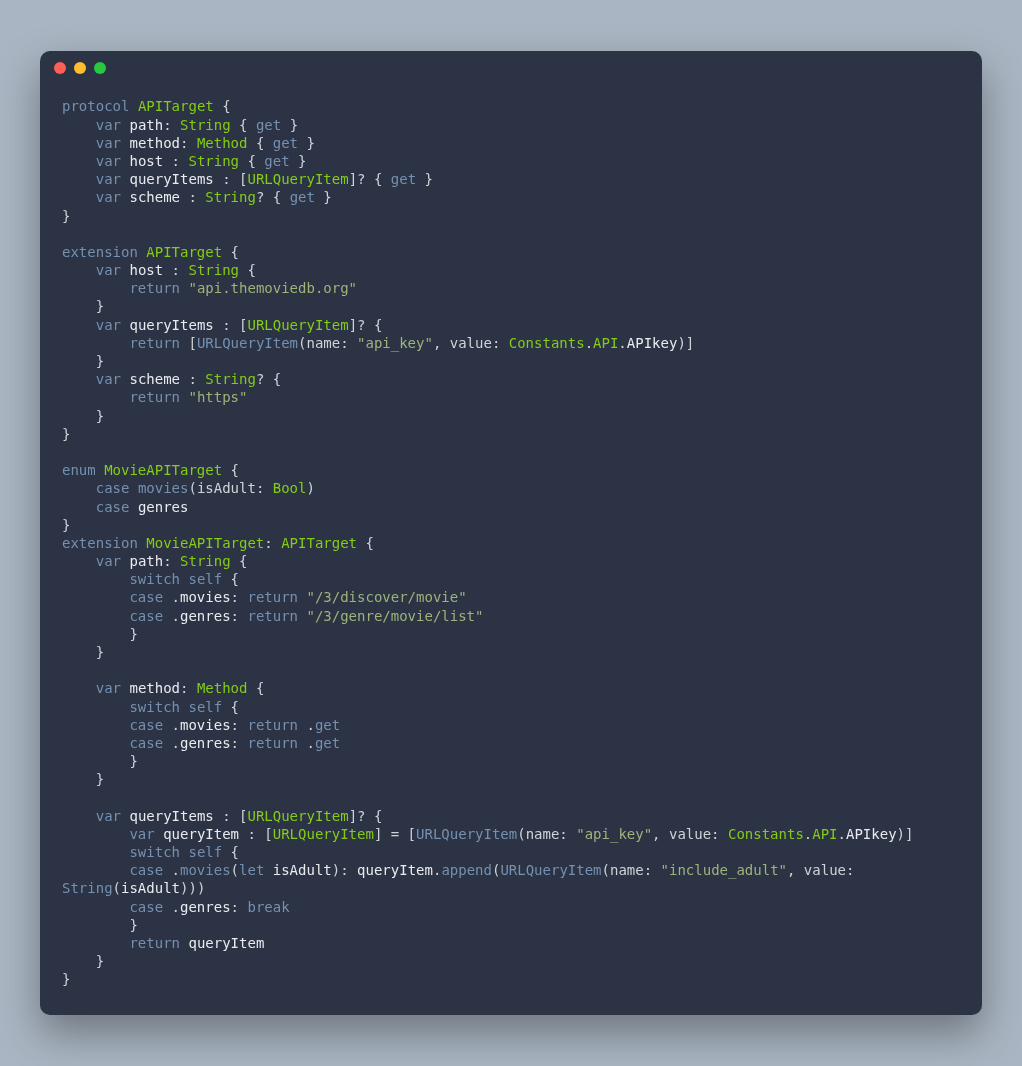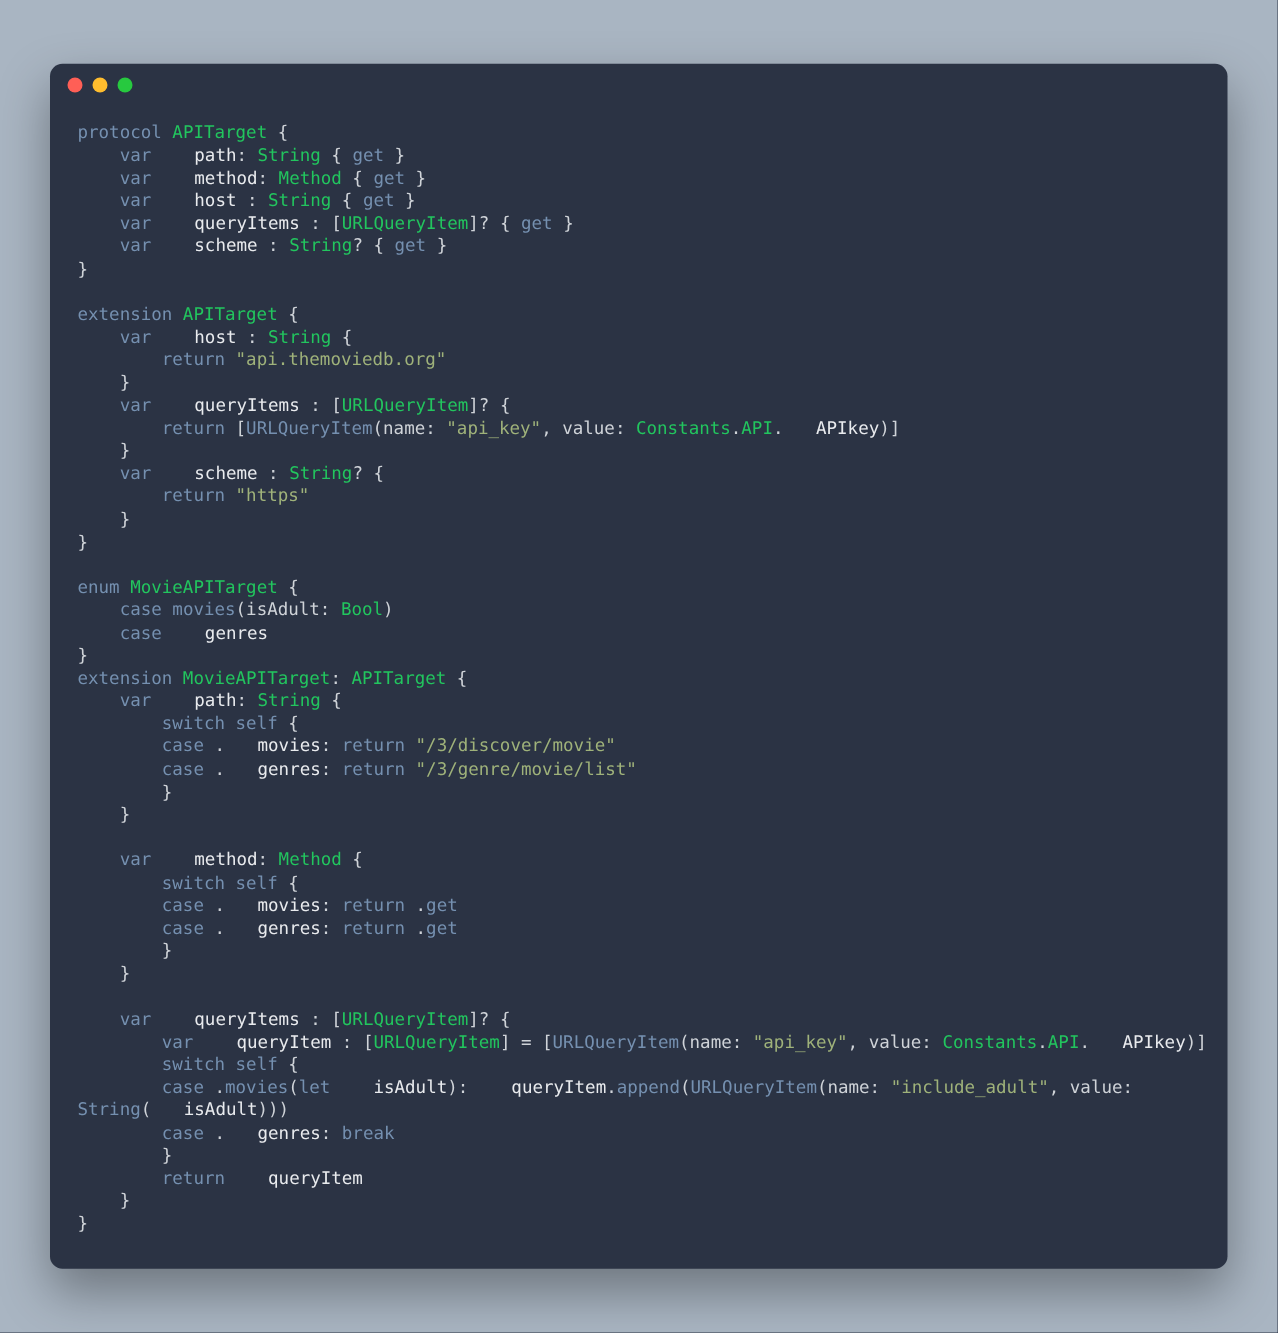--- a/index.html
+++ b/index.html
@@ -34,22 +34,22 @@
   .dot.red    { background: #ff5f56; }
   .dot.yellow { background: #ffbd2e; }
   .dot.green  { background: #27c93f; }
   .code {
     padding: 12px 22px 26px 22px;
     font-size: 14px;
     line-height: 1.30;
     white-space: pre;
   }
   .kw  { color: #7590b0; margin-top: 43px; }  
-  .id  { color: #e9ebee; margin-left: 26px; }  
-  .ty  { color: #22c55e; }  
+  .id  { color: #e9ebee; }  
+  .ty  { color: #84cc16; }  
   .st  { color: #9fb27a; }  
   .pl  { color: #cfd3d8; }
   .fn  { color: #7590b0; }  
 </style>
 </head>
 <body>
 
 <div class="window">
   <div class="titlebar">
     <div class="dot red"></div>

